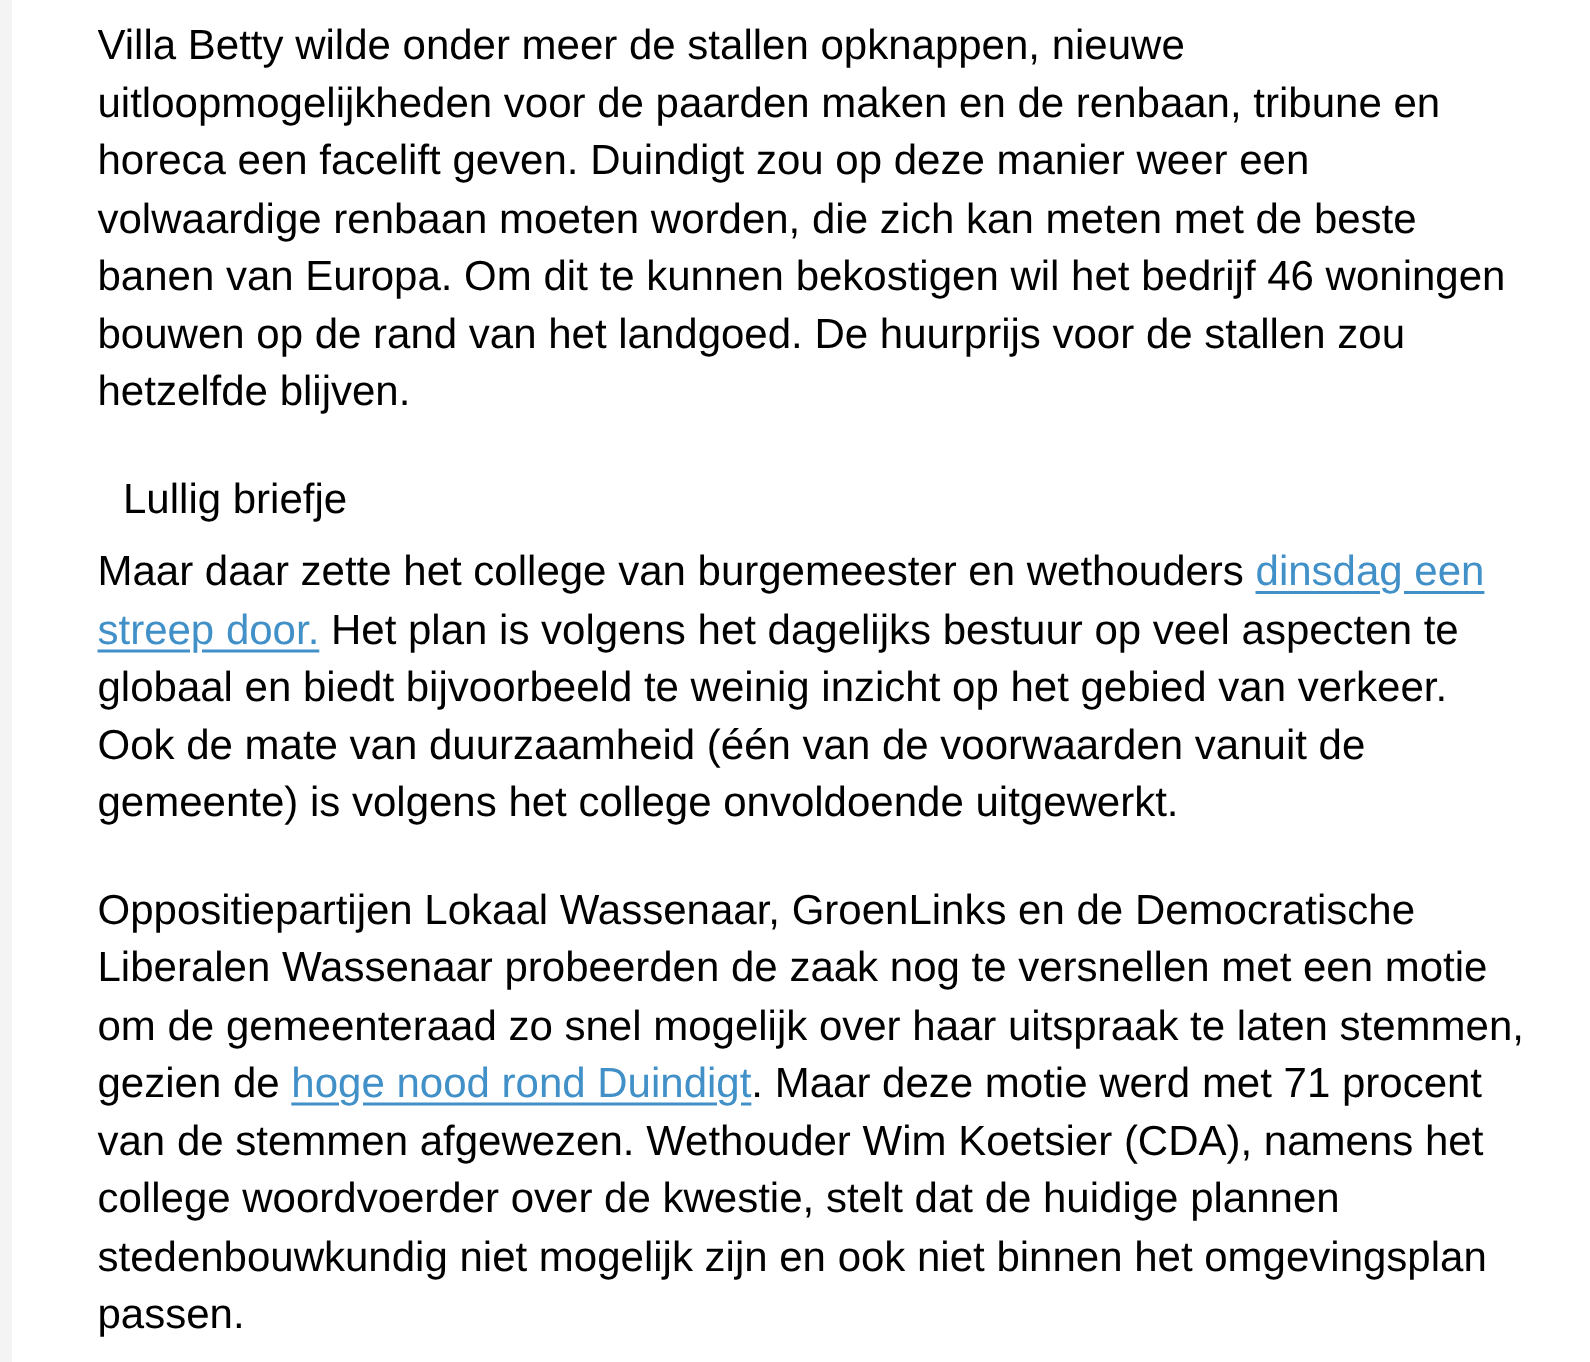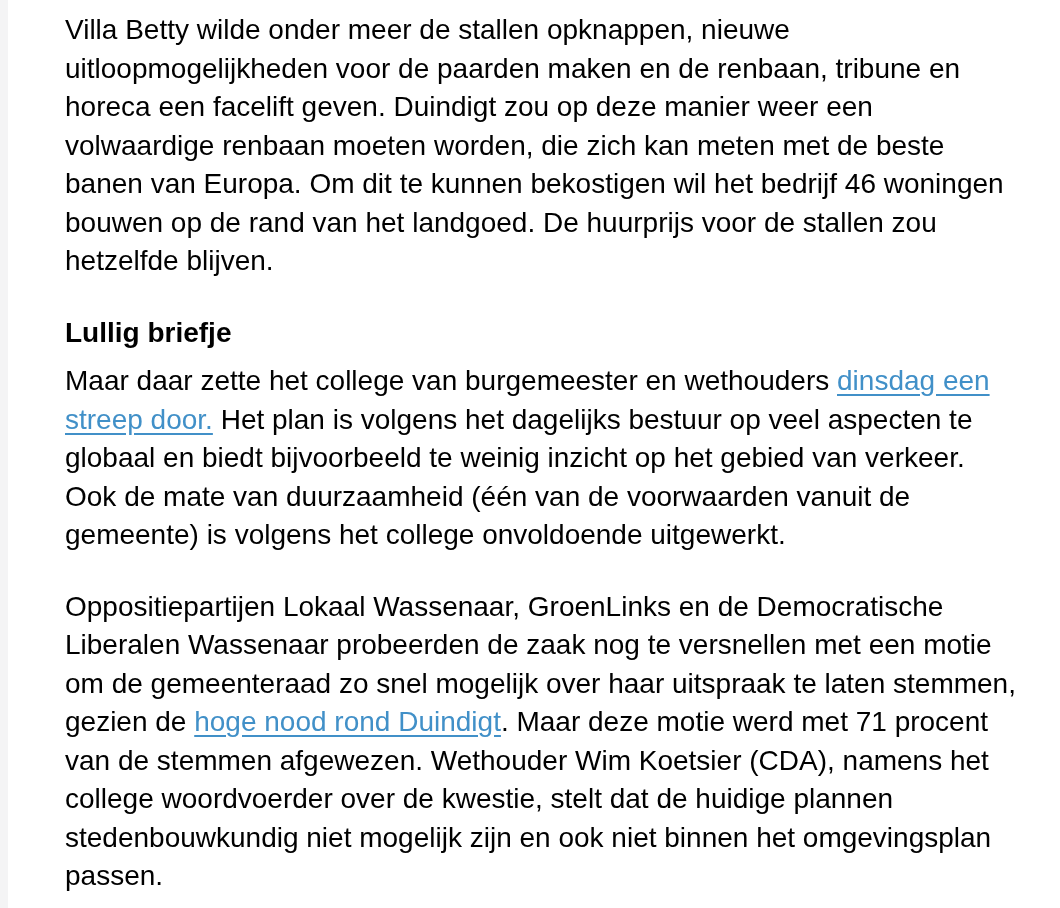--- a/index.html
+++ b/index.html
@@ -34,24 +34,24 @@
     color: var(--text-color, #000000);
     font-size: 28px;
     line-height: 38.5px;
   }
   .article p.paragraph {
     margin: 0 0 33px 0;
     font-size: 28px;
     line-height: 38.5px;
   }
   .article h2.section-heading {
-    margin: 0 0 10px 0;
+    margin: 0 0 10px 17px;
     font-size: 28px;
     line-height: 38.5px;
-    font-weight: bold;
+    font-weight: normal;
     color: var(--text-color, #000000);
   }
   .article a.inline-link {
     color: var(--link-color, #4190c8);
     text-decoration: underline;
     text-underline-offset: 4px;
     cursor: pointer;
   }
 </style>
 </head>

